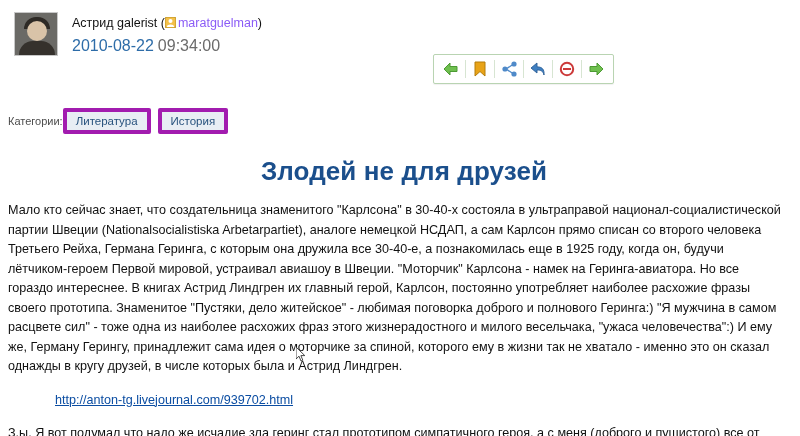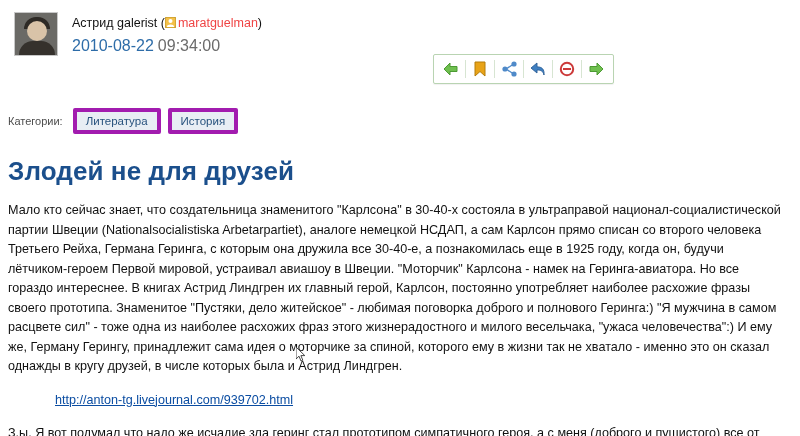--- a/index.html
+++ b/index.html
@@ -66,21 +66,21 @@
   .byline {
     margin-left: 14px;
     padding-top: 4px;
     line-height: 1.45;
   }
   .byline-line1 {
     font-size: 12.5px;
     color: #111;
   }
   .userlink {
-    color: #ef4444;
+    color: #8b5cf6;
     text-decoration: none;
   }
   .user-icon {
     display: inline-block;
     width: 11px;
     height: 11px;
     vertical-align: -1px;
     margin-right: 2px;
   }
   .timestamp {
@@ -130,21 +130,20 @@
   
   .cats {
     display: flex;
     align-items: center;
     margin-top: 24px;
     padding-left: 8px;
   }
   .cats-label {
     font-size: 11px;
     color: #4d4d4d;
-    margin-right: 10px;
   }
   .cat-tag {
     display: inline-block;
     background: #e8eef4;
     border: 4px solid #a21caf;
     color: #27527d;
     font-size: 11.5px;
     padding: 3px 9px;
     margin-right: 7px;
     border-radius: 2px;
@@ -152,20 +151,21 @@
   }
 
   
   .post-title {
     font-size: 26px;
     font-weight: bold;
     color: #1b4f8c;
     padding-left: 8px;
     margin-top: 22px;
     letter-spacing: 0.1px;
+    text-align: center;
   }
 
   
   .post-body {
     padding: 0 14px 0 8px;
     margin-top: 14px;
     font-size: 12.6px;
     line-height: 1.55;
     color: #111111;
     text-align: left;

